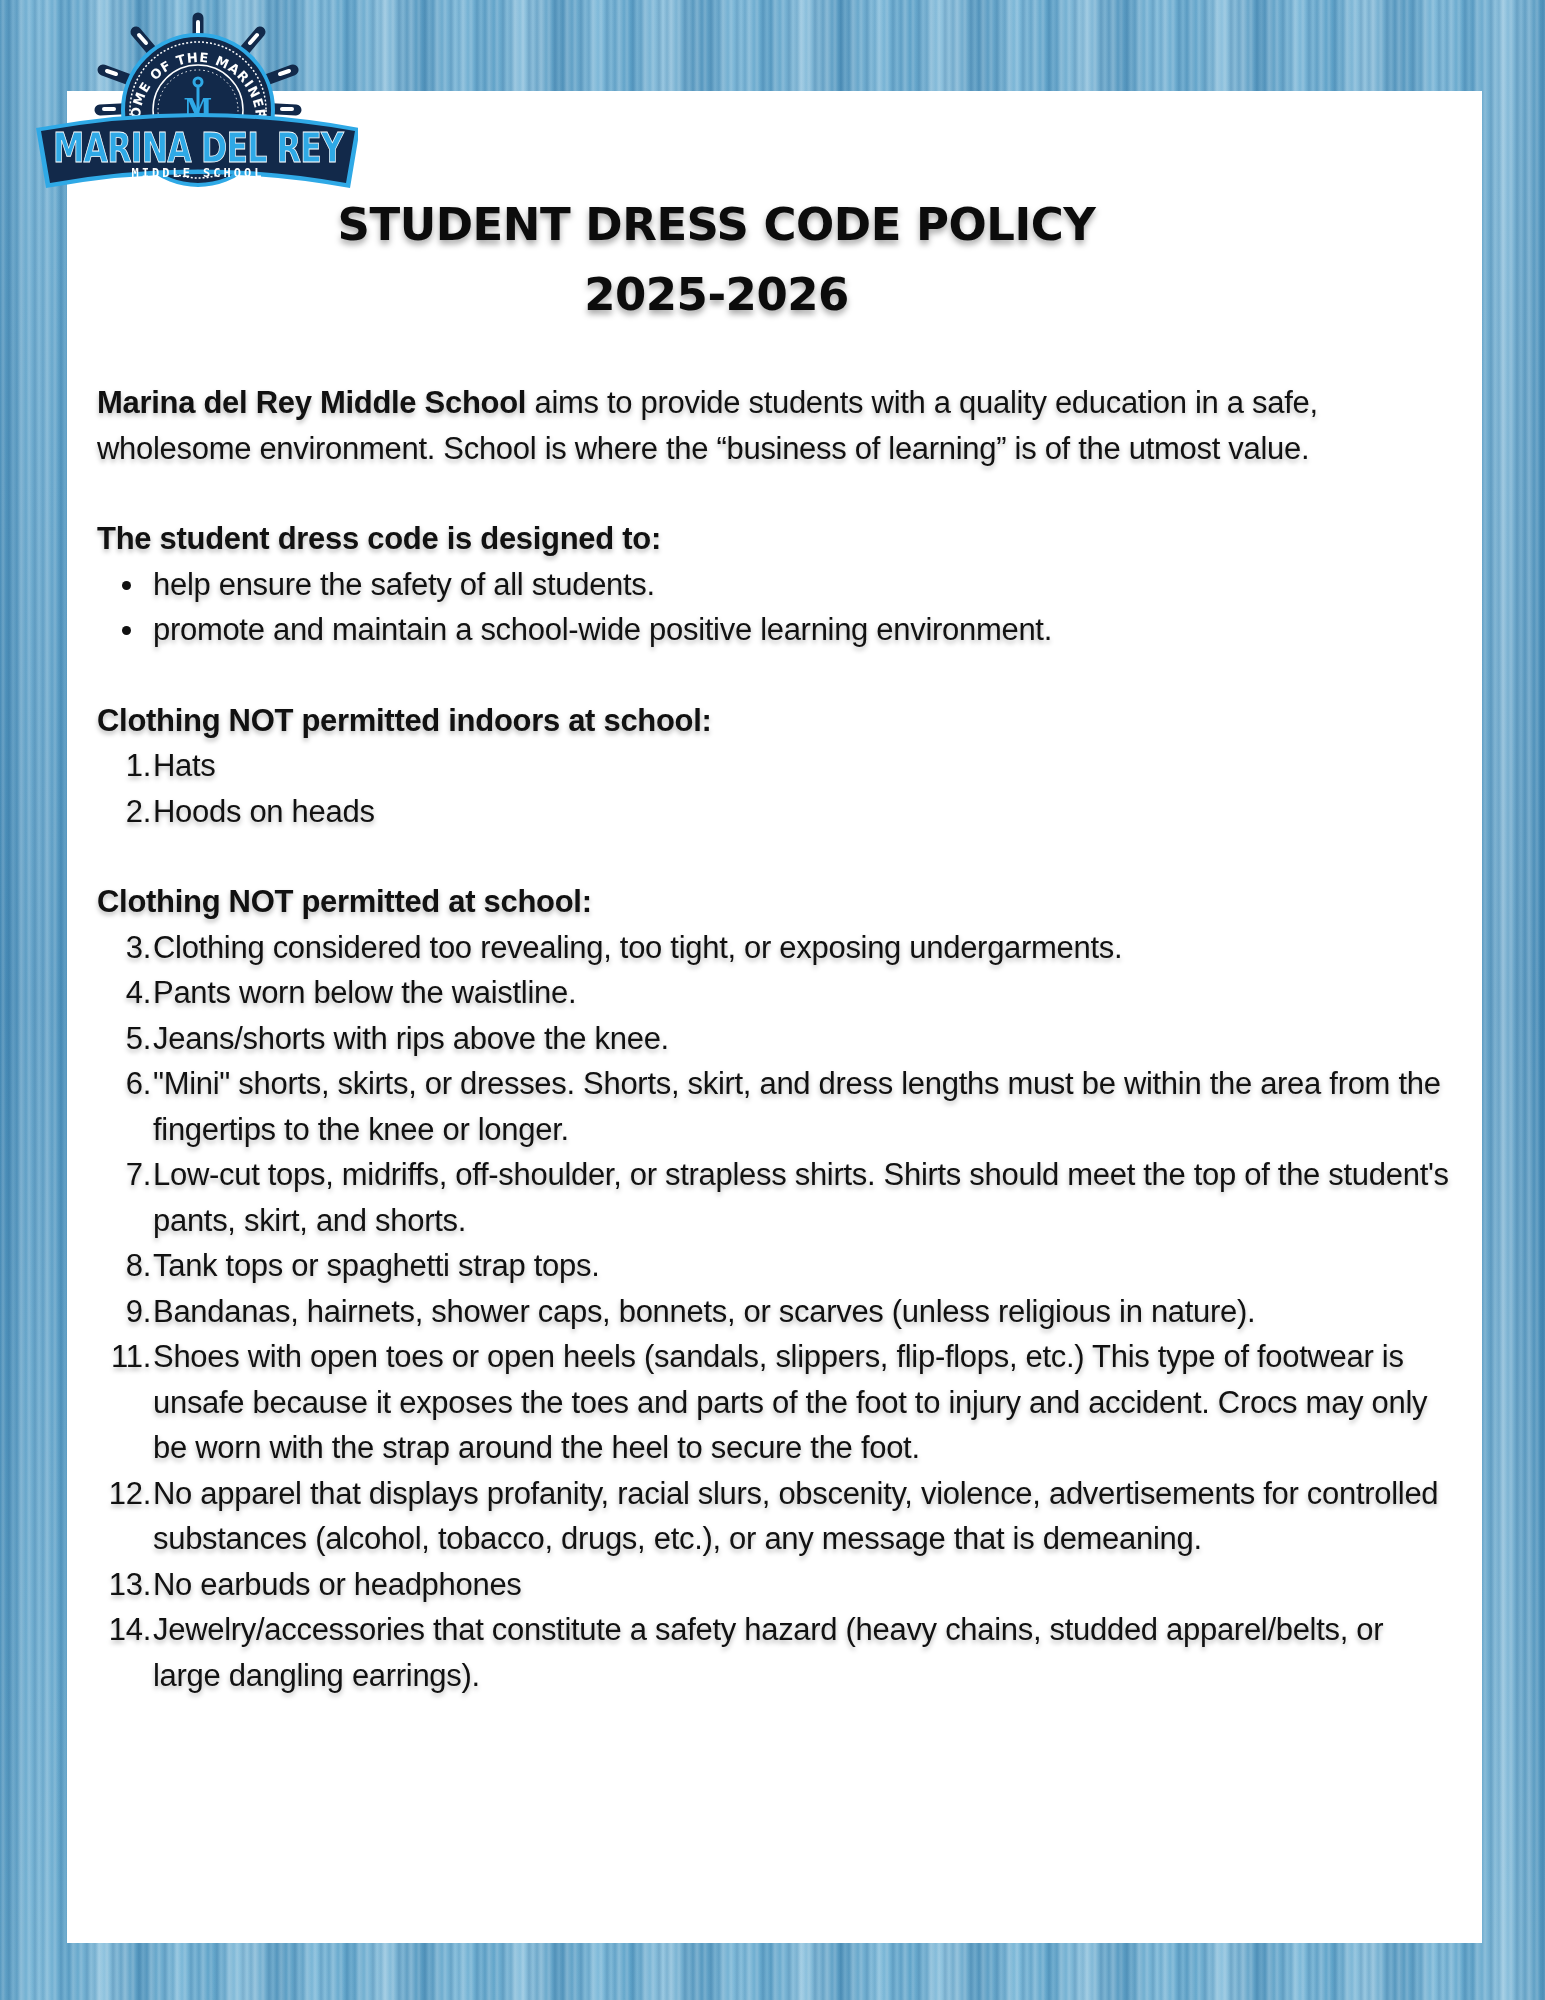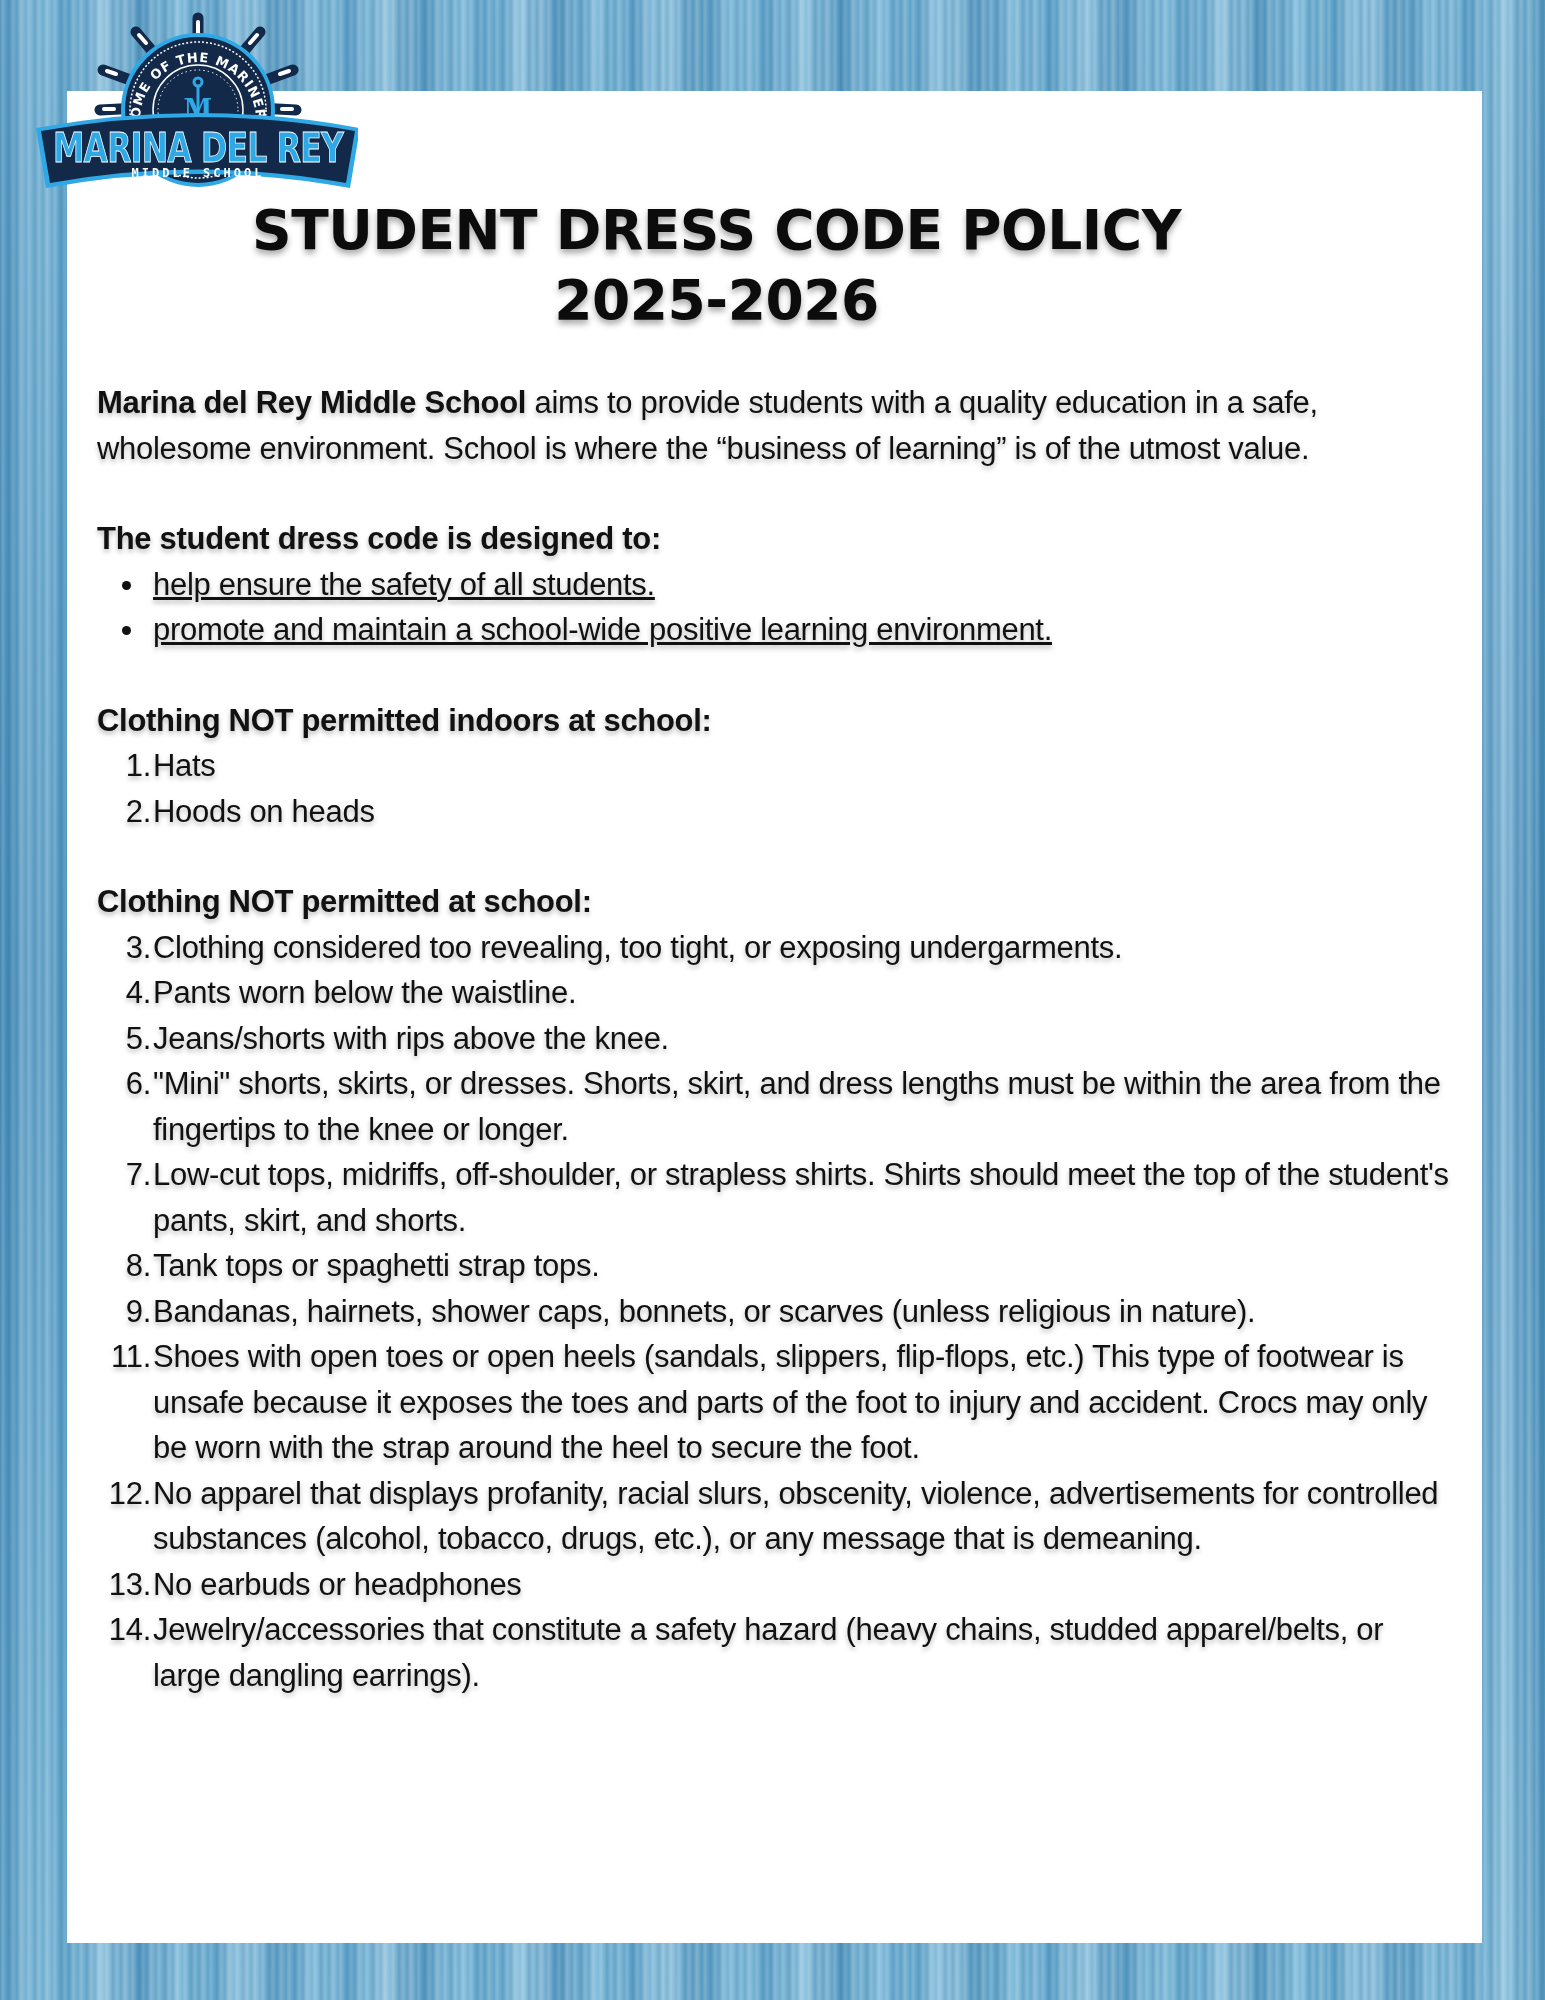--- a/index.html
+++ b/index.html
@@ -20,38 +20,38 @@
   }
   .paper {
     position: absolute; left: 67px; top: 91px; width: 1415px; height: 1852px;
     background: #ffffff;
   }
   .logo {
     position: absolute; left: 28px; top: 10px; width: 330px; height: 180px;
   }
   .title {
     position: absolute; left: 67px; width: 1299px; text-align: center;
-    font-family: "DejaVu Sans", sans-serif; font-weight: bold; font-size: 55px;
+    font-family: "DejaVu Sans", sans-serif; font-weight: bold; font-size: 45px;
     letter-spacing: -0.5px; color: #0c0c0c;
     text-shadow: 0 4px 6px rgba(0,0,0,0.35);
     margin: 0;
   }
   .title.l1 { top: 198px; }
   .title.l2 { top: 268px; }
   .content {
     position: absolute; left: 97px; top: 380px; width: 1360px;
     font-size: 31px; line-height: 45.5px; color: #111;
     text-shadow: 0 3px 5px rgba(0,0,0,0.28);
     letter-spacing: -0.3px;
   }
   .content p { margin: 0; }
   .content b { font-weight: bold; margin-top: 32px; }
   .section-head { font-weight: bold; margin: 0; }
   .gap { height: 45px; }
-  ul.bullets { list-style: none; margin: 0; padding: 0; text-decoration: underline; }
+  ul.bullets { list-style: none; margin: 0; padding: 0; }
   ul.bullets li { position: relative; padding-left: 56px; }
   ul.bullets li .dot {
     position: absolute; left: 25px; top: 19px; width: 9px; height: 9px;
     border-radius: 50%; background: #111;
   }
   ol.num { list-style: none; margin: 0; padding: 0; }
   ol.num li { display: flex; }
   ol.num li .n { width: 56px; flex: 0 0 56px; text-align: right; padding-right: 2px; box-sizing: border-box; }
   ol.num li .t { flex: 1; }
 </style>

